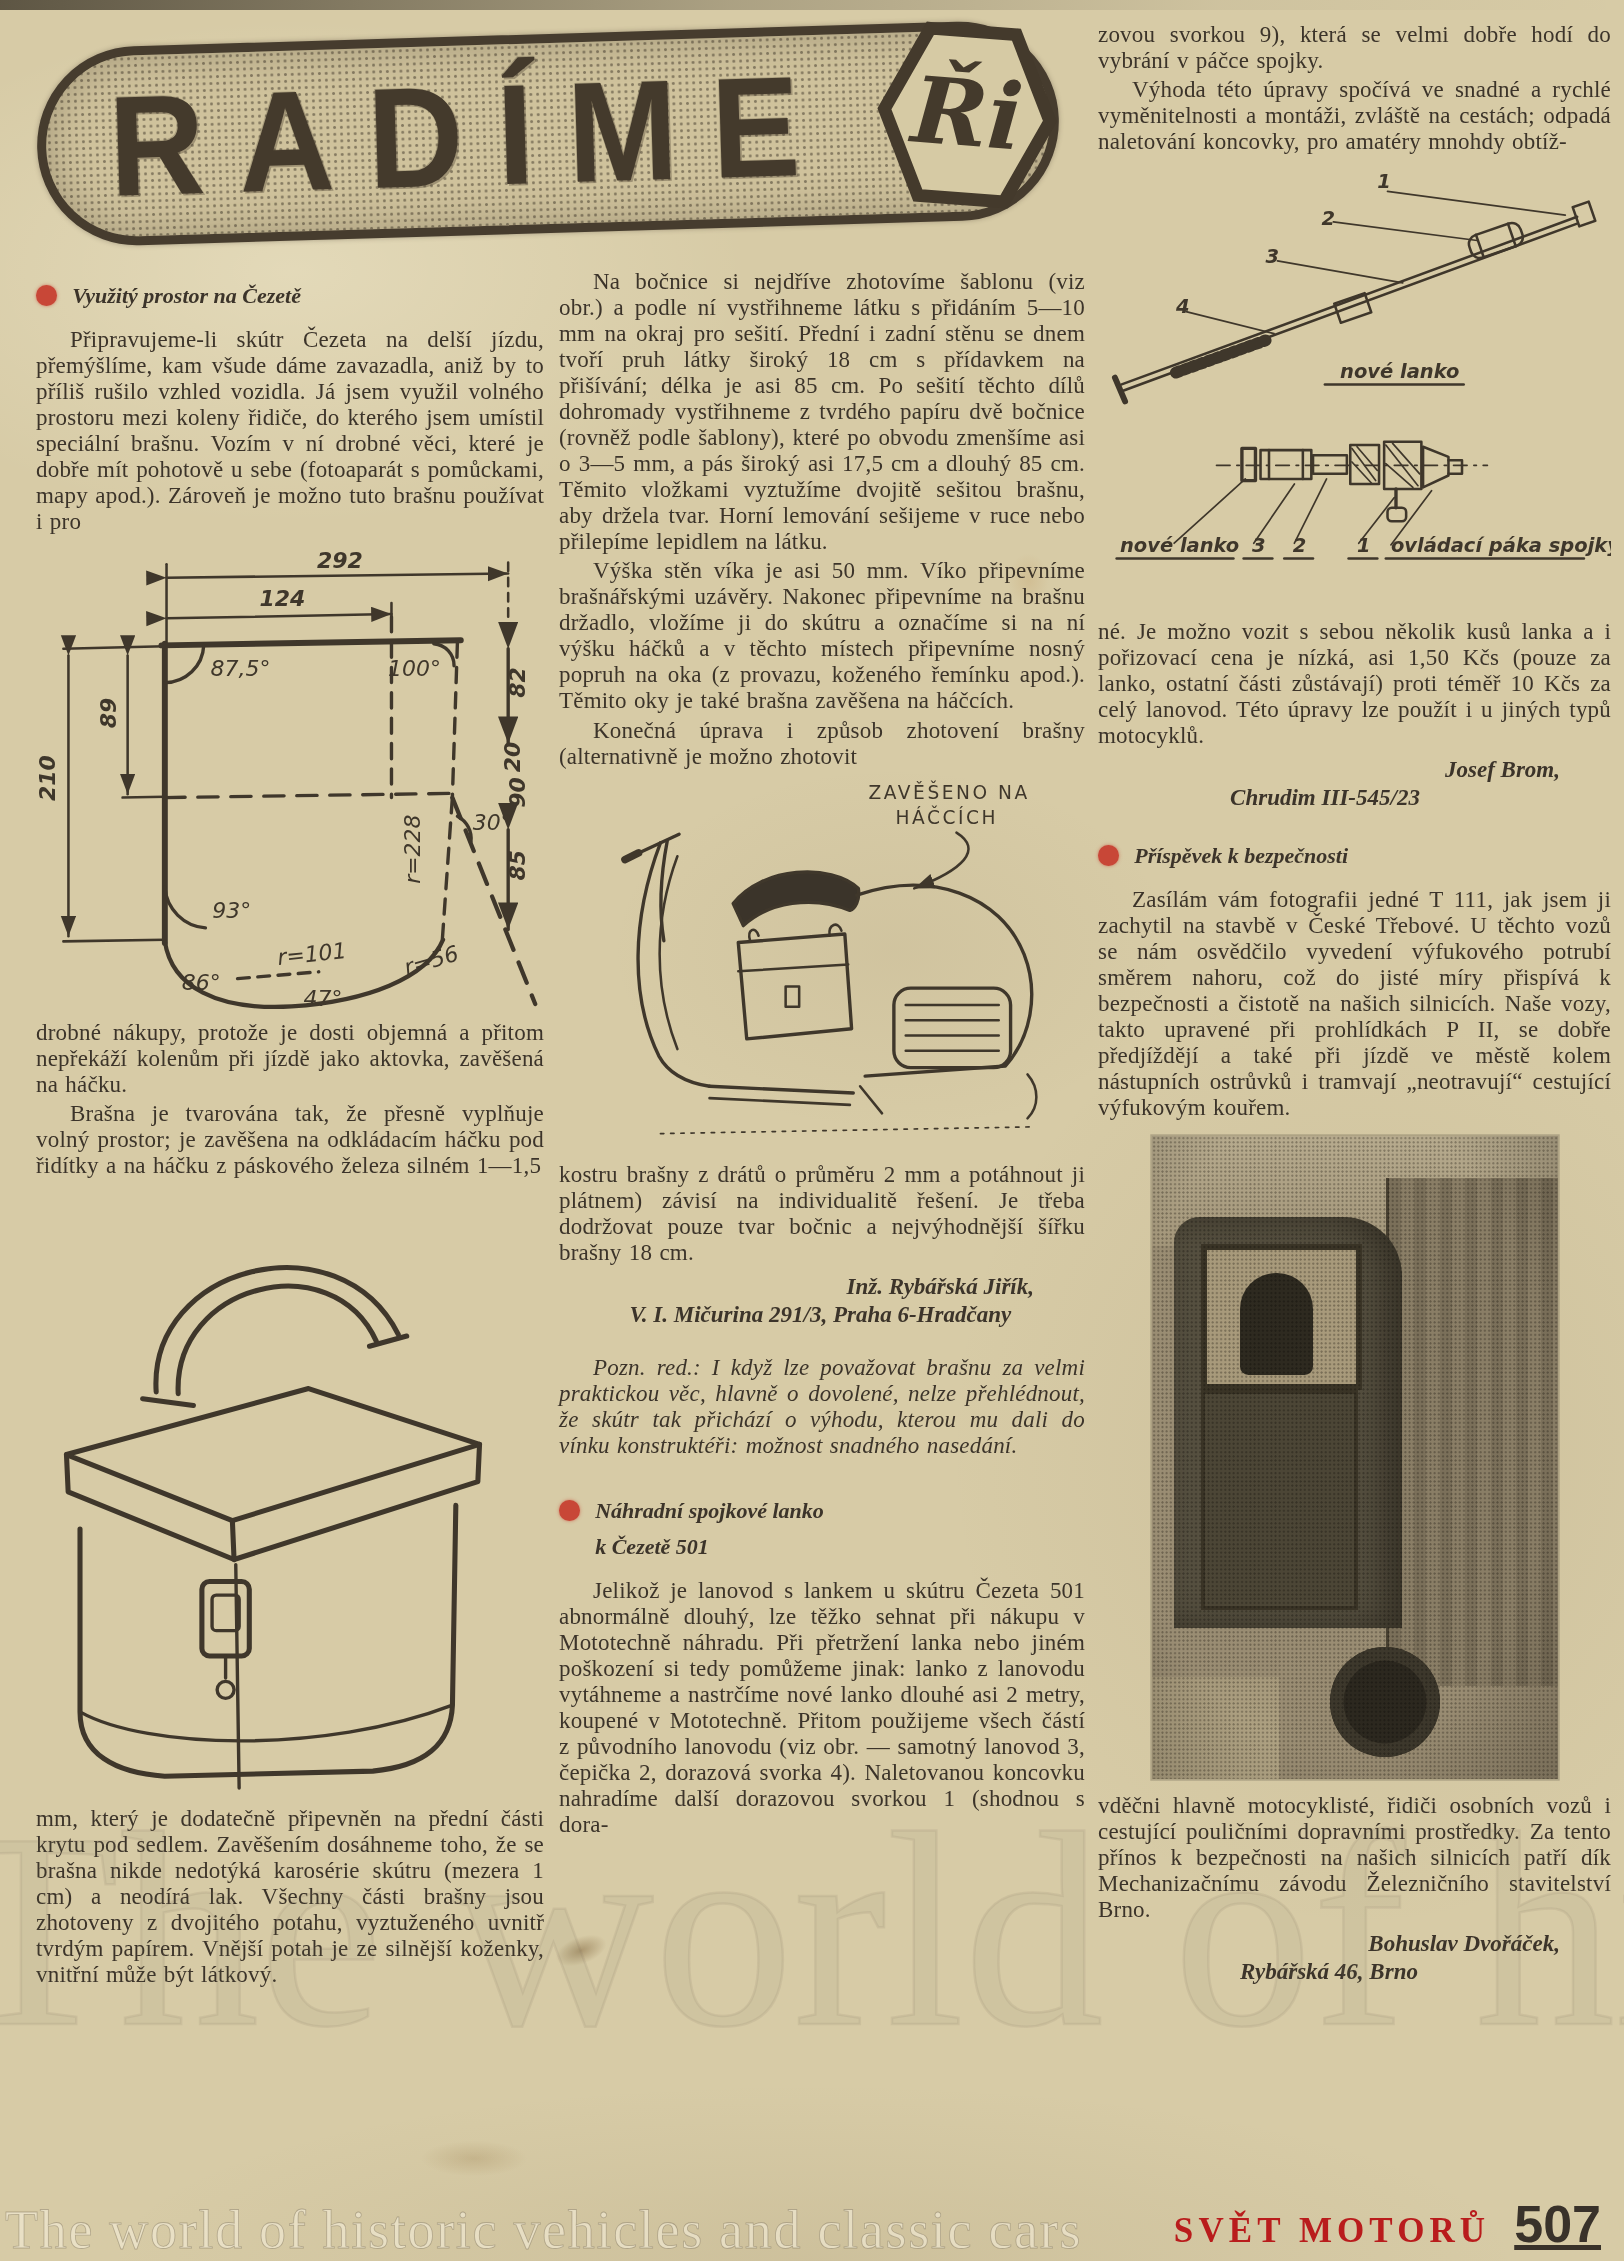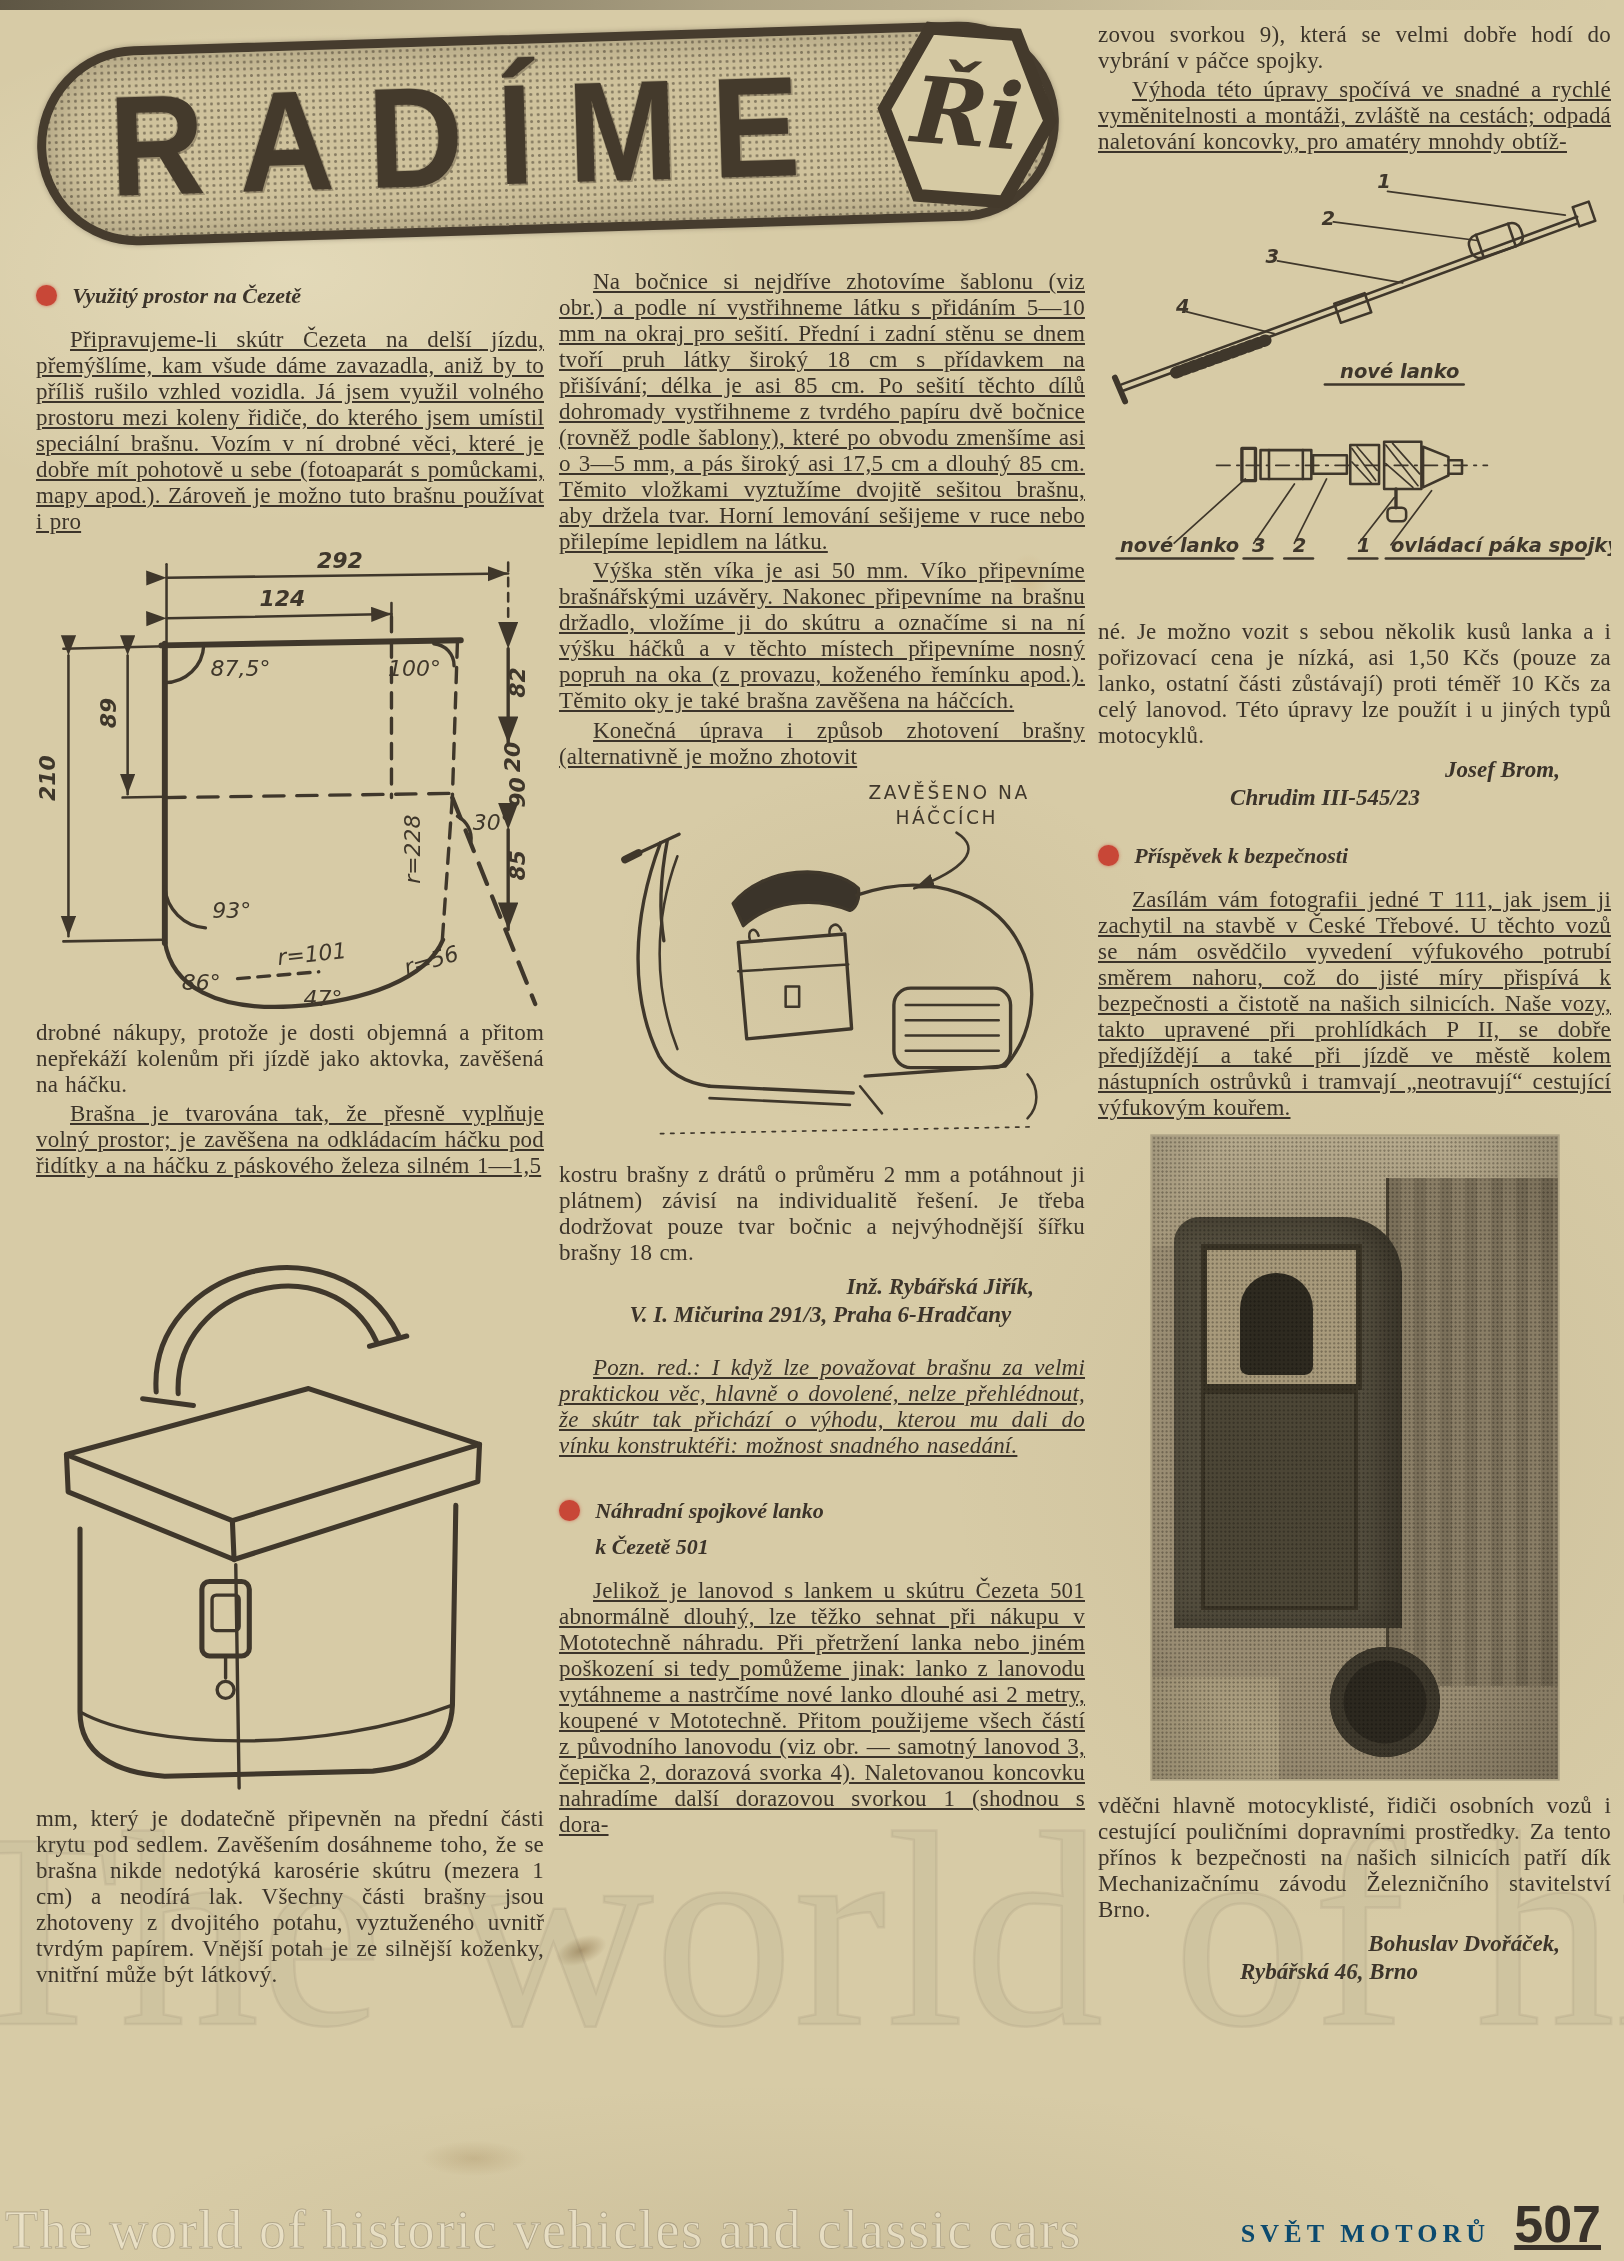--- a/index.html
+++ b/index.html
@@ -29,21 +29,21 @@
     text-shadow:1.7px 1.7px 0 rgba(68,58,44,.35), -0.8px -0.8px 0 rgba(68,58,44,.25);white-space:nowrap;}
   .logo{position:absolute;right:-13.5px;top:-12px;transform:rotate(6deg);}
   .logo-glyph{font-family:"DejaVu Serif",serif;font-style:italic;font-weight:bold;font-size:108px;fill:#443a2c;}
 
   
   .col{position:absolute;}
   .col-left{left:36px;top:269px;width:508px;}
   .col-mid{left:559px;top:269px;width:526px;}
   .col-right{left:1098px;top:22px;width:513px;}
   .par{font-size:23px;line-height:26px;text-align:justify;margin:0 0 3.4px 0;letter-spacing:0.2px;word-spacing:1.3px;}
-  .ind{text-indent:34px;text-decoration:underline;}
+  .ind{text-indent:34px;}
   .sig{font-style:italic;font-weight:bold;font-size:23px;line-height:28px;text-align:right;}
   .sig.name{padding-right:51px;margin-top:6.8px;}
   .sig.addr{padding-right:3.4px;text-align:center;}
   .note{font-style:italic;margin-top:25.4px;}
   .head{display:flex;align-items:flex-start;gap:15.2px;margin:8.5px 0 13.5px 0;
     font-style:italic;font-weight:bold;font-size:22px;line-height:36px;}
   .head .bullet{flex:0 0 auto;width:21px;height:21px;margin-top:7.6px;border-radius:50%;
     background:#c84737;box-shadow:0 0 3.4px rgba(200,71,55,.7);}
 
   
@@ -70,21 +70,21 @@
   .ph-wheel{position:absolute;left:178px;bottom:22px;width:110px;height:110px;border-radius:50%;background:#2c281f;
     box-shadow:inset 0 0 0 13.5px #3d382c;}
   .ph-ground{position:absolute;left:0;bottom:0;width:127px;height:102px;background:linear-gradient(180deg,#a79a7c,#b3a686);}
   .photo::after{content:"";position:absolute;inset:0;mix-blend-mode:multiply;
     background-image:radial-gradient(circle, rgba(34,28,20,.33) 0.8px, transparent 1.3px);background-size:4.2px 4.2px;}
   .photo::before{content:"";position:absolute;inset:0;z-index:2;pointer-events:none;
     background:radial-gradient(ellipse 355px 542px at 45% 45%, transparent 60%, rgba(30,25,17,.35));}
 
   
   .footer{position:absolute;right:24px;top:2194px;display:flex;align-items:baseline;gap:24px;z-index:5;}
-  .footer-mag{font-weight:bold;font-size:26px;letter-spacing:5.1px;color:#0c4a6e;}
+  .footer-mag{font-weight:bold;font-size:35px;letter-spacing:5.1px;color:#b91c1c;}
   .footer-num{font-family:"Liberation Sans",sans-serif;font-weight:bold;font-size:52px;color:#39322a;text-decoration:underline;}
   .wm-strip{position:absolute;left:5.1px;top:2199px;width:1625px;font-family:"Liberation Serif",serif;
     font-size:54px;letter-spacing:1.7px;white-space:nowrap;color:rgba(245,239,219,.60);
     -webkit-text-stroke:0.8px rgba(92,80,60,.35);z-index:4;pointer-events:none;}
   .wm-giant{position:absolute;left:-51px;top:1769px;width:1777px;overflow:hidden;white-space:nowrap;
     font-family:"Liberation Serif",serif;font-size:279px;color:rgba(120,110,88,.07);
     -webkit-text-stroke:2.5px rgba(120,110,88,.12);z-index:3;pointer-events:none;}
 </style>
 </head>
 <body>

